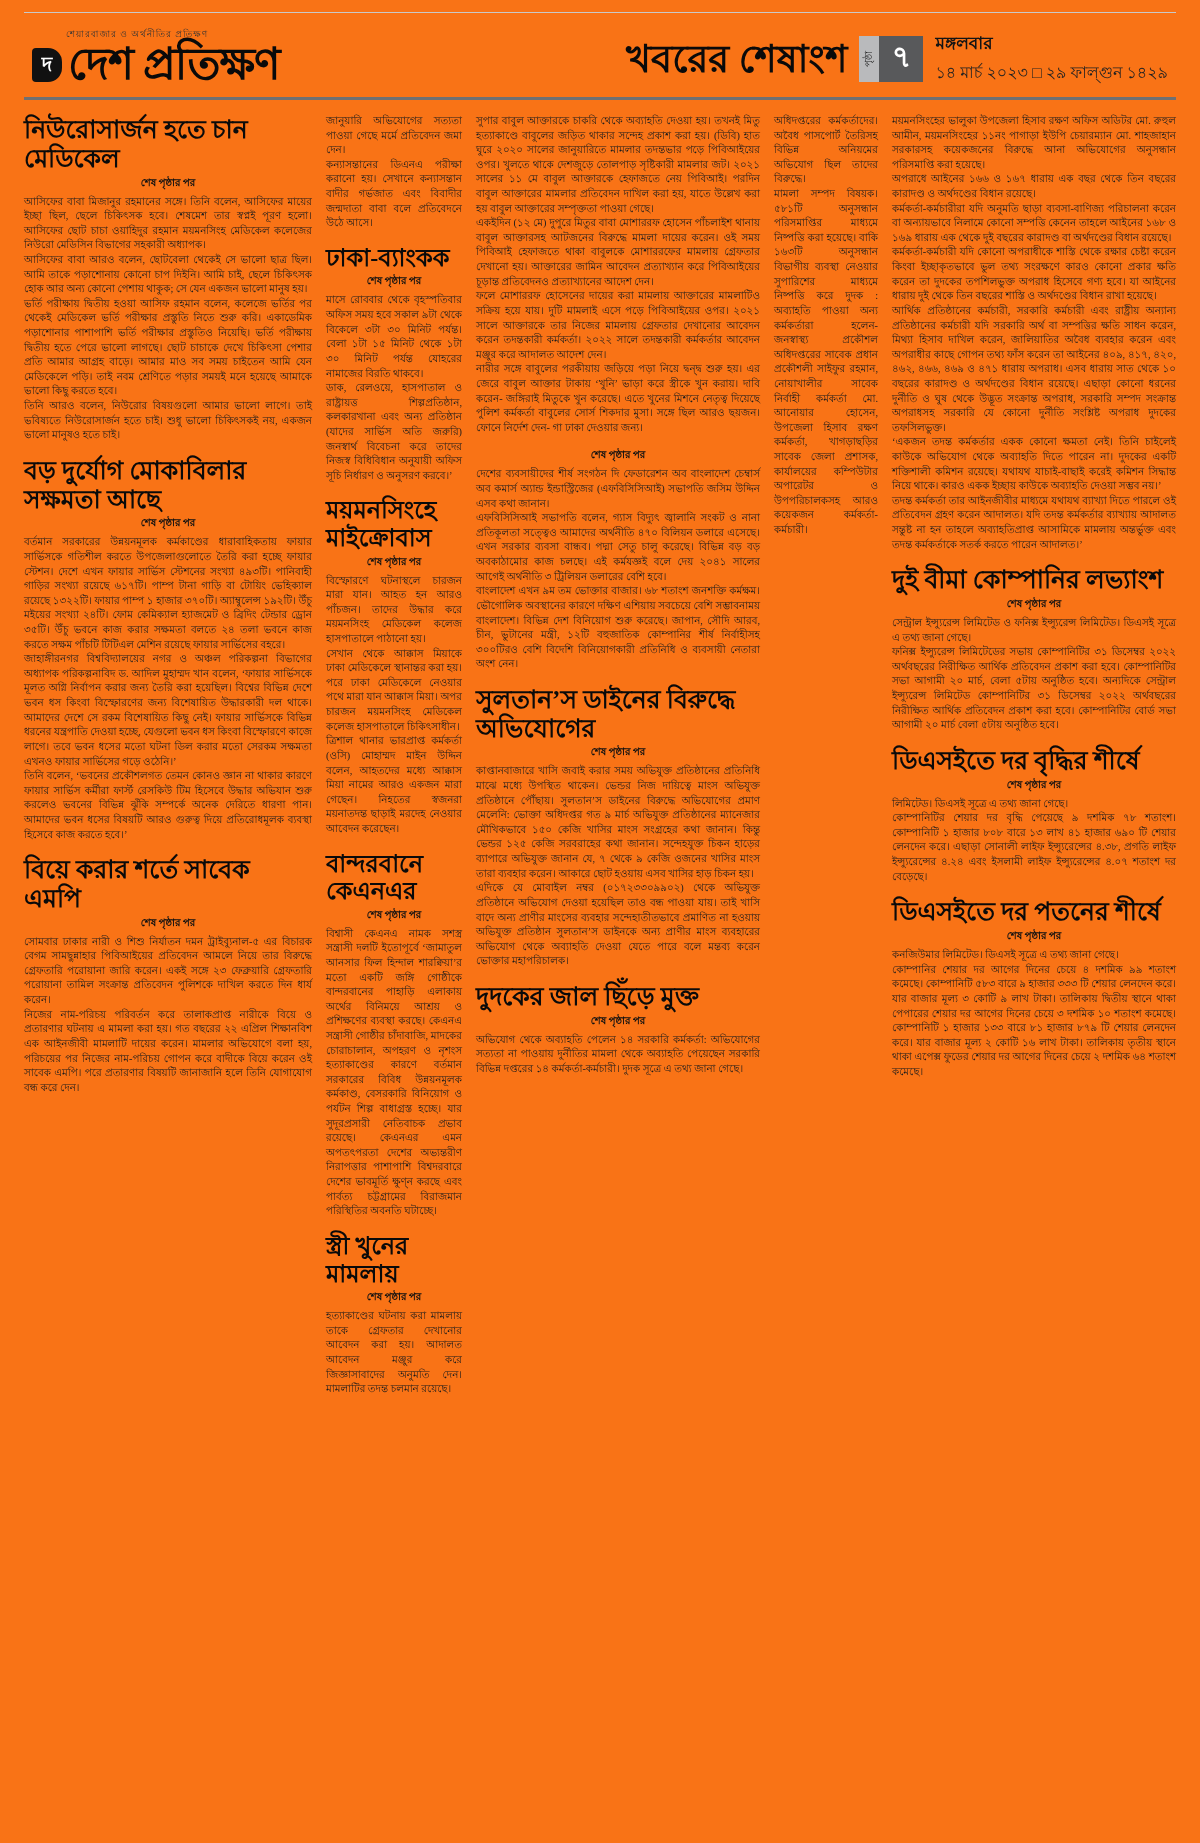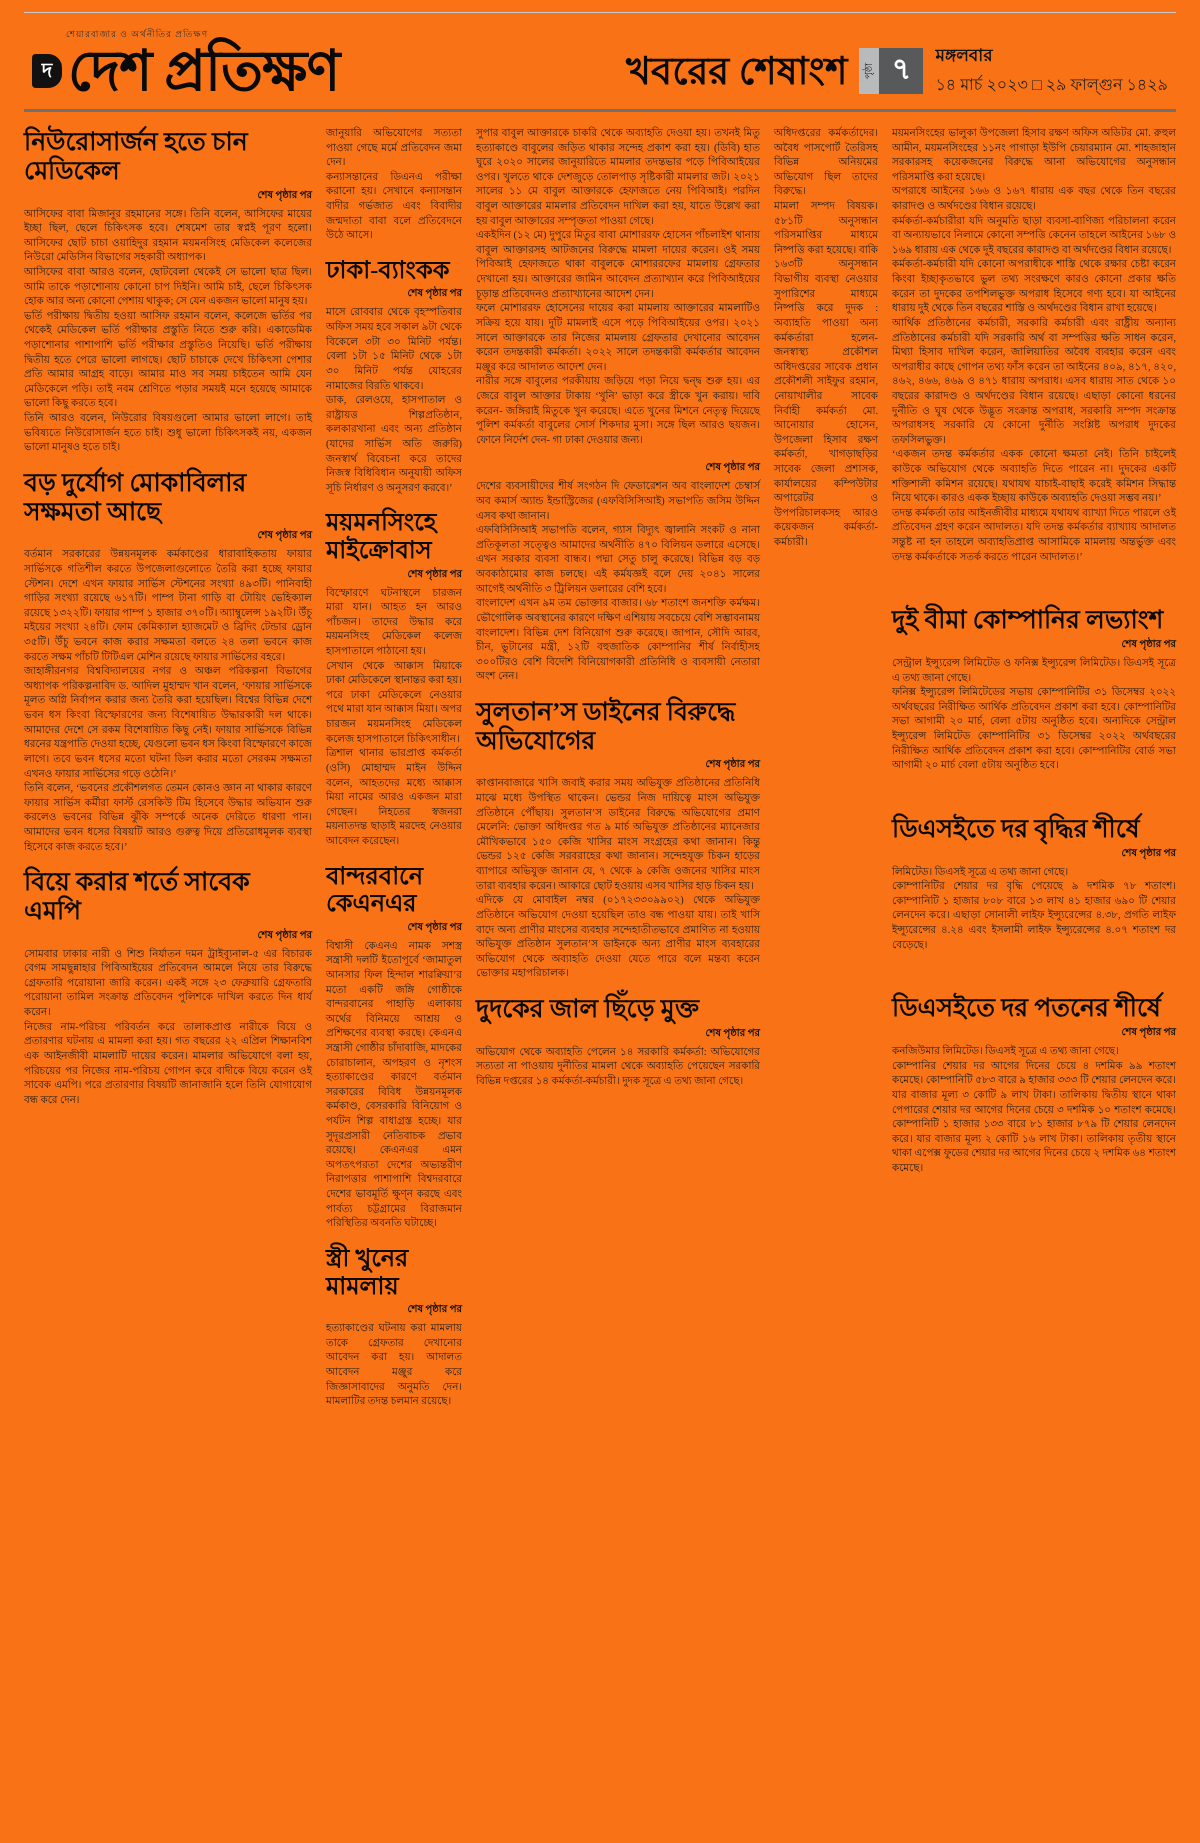--- a/index.html
+++ b/index.html
@@ -10,45 +10,45 @@
     overflow:hidden;position:relative;
   }
   .topline{height:1px;background:#c9c9c9;margin-bottom:14px;}
   
   .hdr{display:flex;align-items:flex-end;justify-content:space-between;padding:0 8px 6px 8px;}
   .masthead{display:flex;flex-direction:column;}
   .tagline{font-size:9px;letter-spacing:1px;color:#333;margin-left:34px;margin-bottom:1px;}
   .mast-row{display:flex;align-items:center;gap:6px;}
   .logo-mark{width:30px;height:34px;background:#111;border-radius:4px 14px 14px 4px;
     color:#fff;font-weight:bold;font-size:20px;display:flex;align-items:center;justify-content:center;}
-  .mast-title{font-size:56px;font-weight:900;line-height:1;letter-spacing:-1px;color:#0a0a0a;}
+  .mast-title{font-size:44px;font-weight:900;line-height:1;letter-spacing:-1px;color:#0a0a0a;}
   .hdr-right{display:flex;align-items:center;gap:12px;}
   .section-title{font-size:38px;font-weight:900;line-height:1;color:#0a0a0a;}
   .pagebox{display:flex;align-items:stretch;height:46px;}
   .pagebox .lab{width:20px;background:#b9babc;color:#222;font-size:10px;display:flex;
     align-items:center;justify-content:center;writing-mode:vertical-rl;transform:rotate(180deg);}
   .pagebox .num{width:44px;background:#58595b;color:#fff;font-size:30px;font-weight:bold;
     display:flex;align-items:center;justify-content:center;}
   .dateblock{display:flex;flex-direction:column;gap:2px;}
   .day{font-size:17px;font-weight:bold;}
   .dateline{font-size:16px;color:#222;}
   .hdr-rule{height:3px;background:#6f7072;margin:4px 0 14px 0;}
   
   .grid{display:flex;gap:14px;align-items:flex-start;}
   .strip{display:flex;flex-direction:column;}
   .sA{width:288px;}
   .sB{width:136px;}
   .sC{width:284px;}
   .sD{width:104px;}
-  .sE{width:284px;gap:28px;}
+  .sE{width:284px;}
   article{margin-bottom:12px;}
   .hl{font-weight:900;line-height:1.15;margin:2px 0 1px 0;color:#0a0a0a;}
   .hl.big{font-size:25px;}
   .hl.small{font-size:24px;}
-  .cont{font-size:10px;font-weight:bold;text-align:right;margin-bottom:3px;color:#111;}
+  .cont{font-size:10px;font-weight:bold;text-align:center;margin-bottom:3px;color:#111;}
   .body-text{font-size:10.3px;line-height:1.42;text-align:justify;white-space:pre-line;
     color:#1c1c1c;word-break:break-word;}
   .contblock{margin-bottom:12px;}
 </style>
 </head>
 <body>
 
 <div class="sheet">
   <div class="topline"></div>
 

